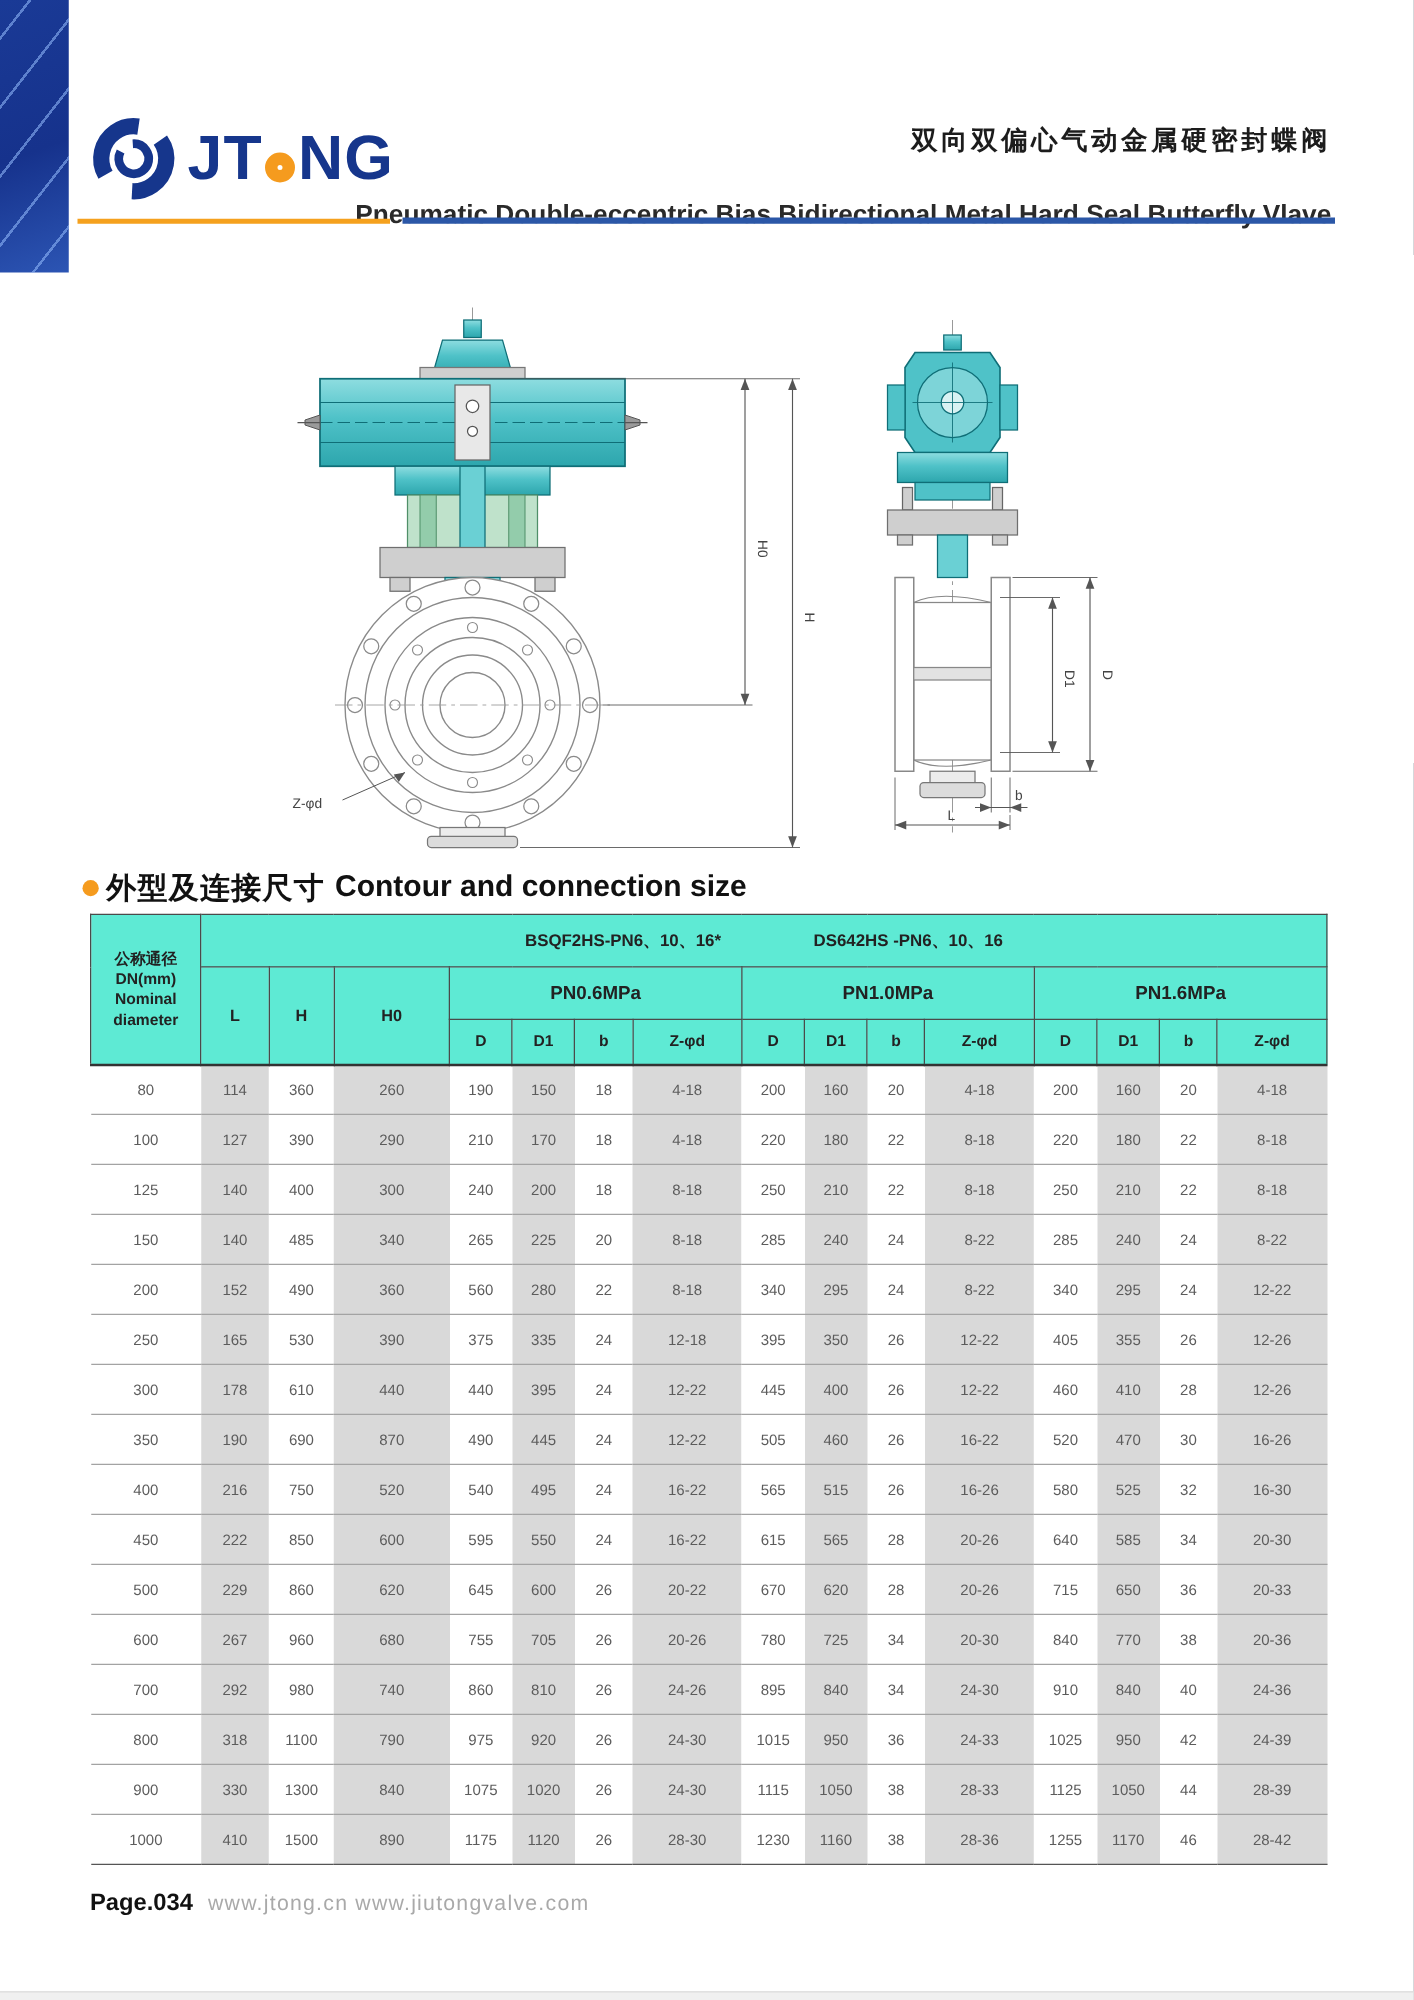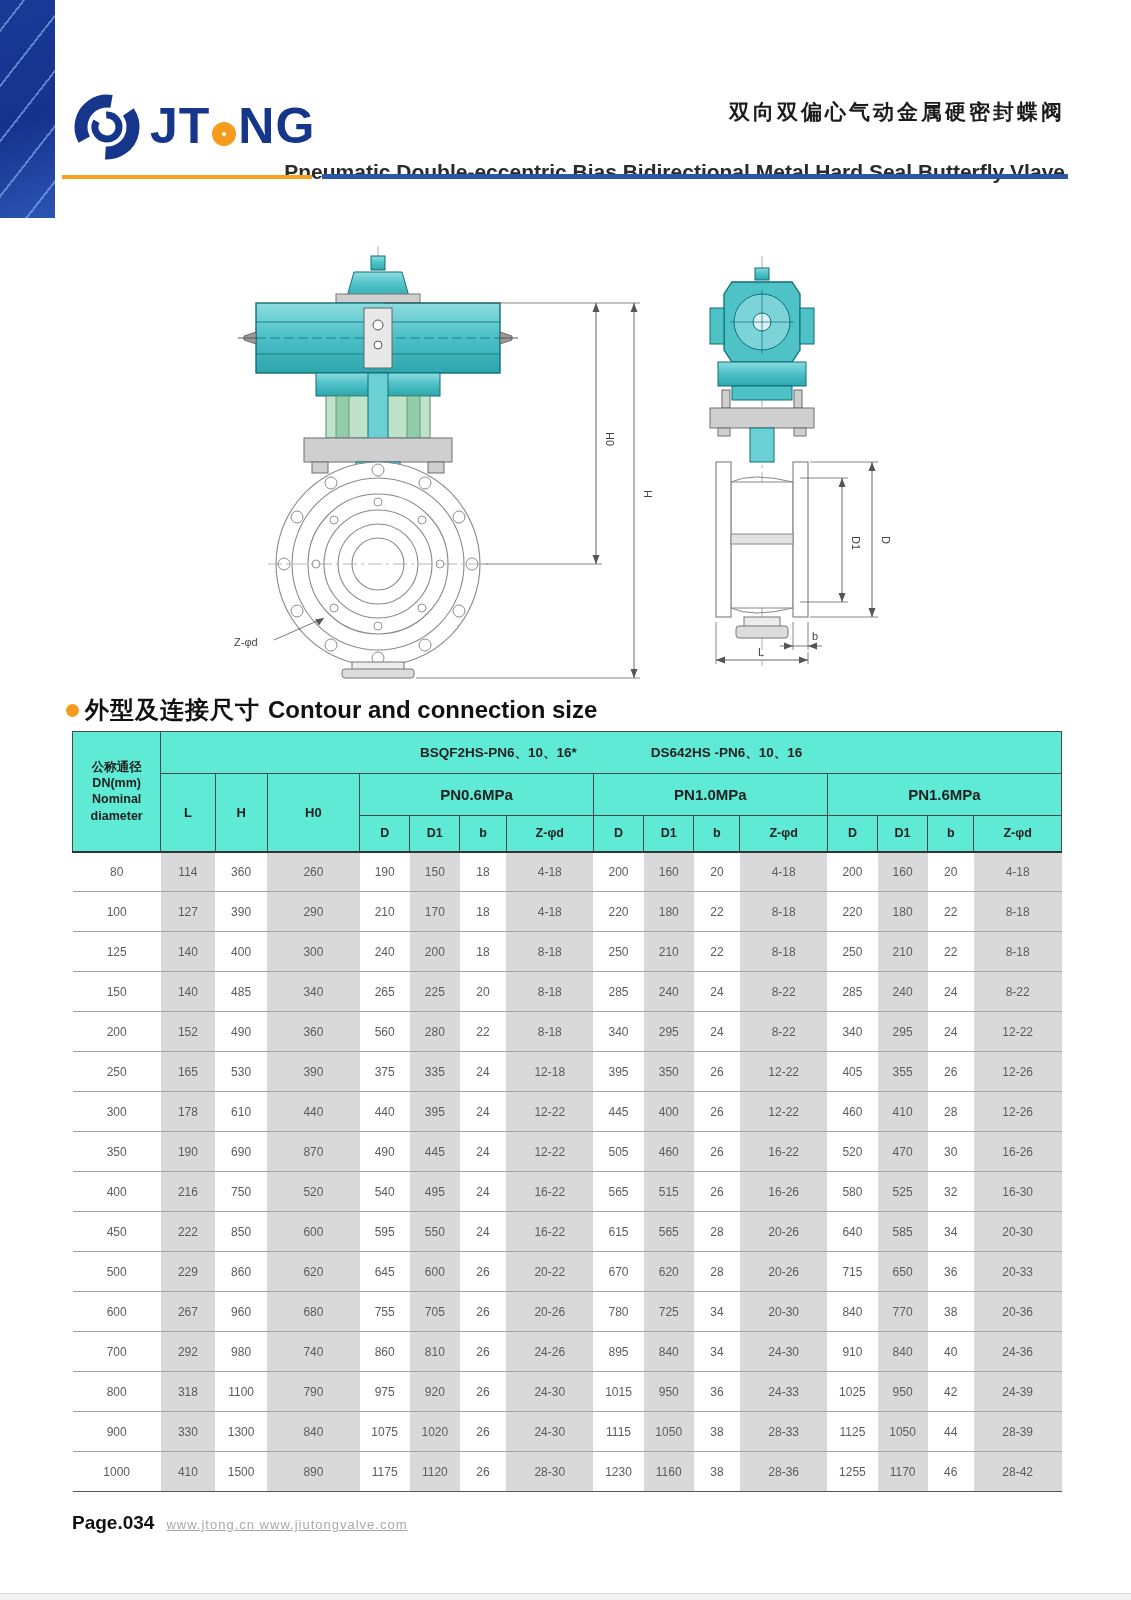--- a/index.html
+++ b/index.html
@@ -49,21 +49,21 @@
   .spec-table th.sub-cell{height:36px;font-size:12.5px;}
   .spec-table tbody td{
     text-align:center;font-size:12px;color:#5c5c5c;height:40px;
     border-bottom:1px solid #a3a3a3;padding:0;
   }
   .spec-table tbody tr:last-child td{border-bottom:1.5px solid #555;}
   .spec-table tbody td.shade{background:#d9d9d9;}
   
   .footer{position:absolute;left:72px;top:1512px;display:flex;align-items:baseline;gap:12px;}
   .footer .pg{font-size:19px;font-weight:800;color:#111;}
-  .footer .urls{font-size:13px;color:#a9a9a9;letter-spacing:1px;text-decoration:underline;}
+  .footer .urls{font-size:17px;color:#a9a9a9;letter-spacing:1px;}
   .bottom-strip{position:absolute;left:0;bottom:0;width:100%;height:7px;background:#f0f0f0;border-top:1px solid #dcdcdc;}
   
   .dimtext{font-size:11px;fill:#444;font-family:"Liberation Sans",sans-serif;}
 </style>
 </head>
 <body>
 
 <div class="page">
 
   <div class="corner-band"></div>

